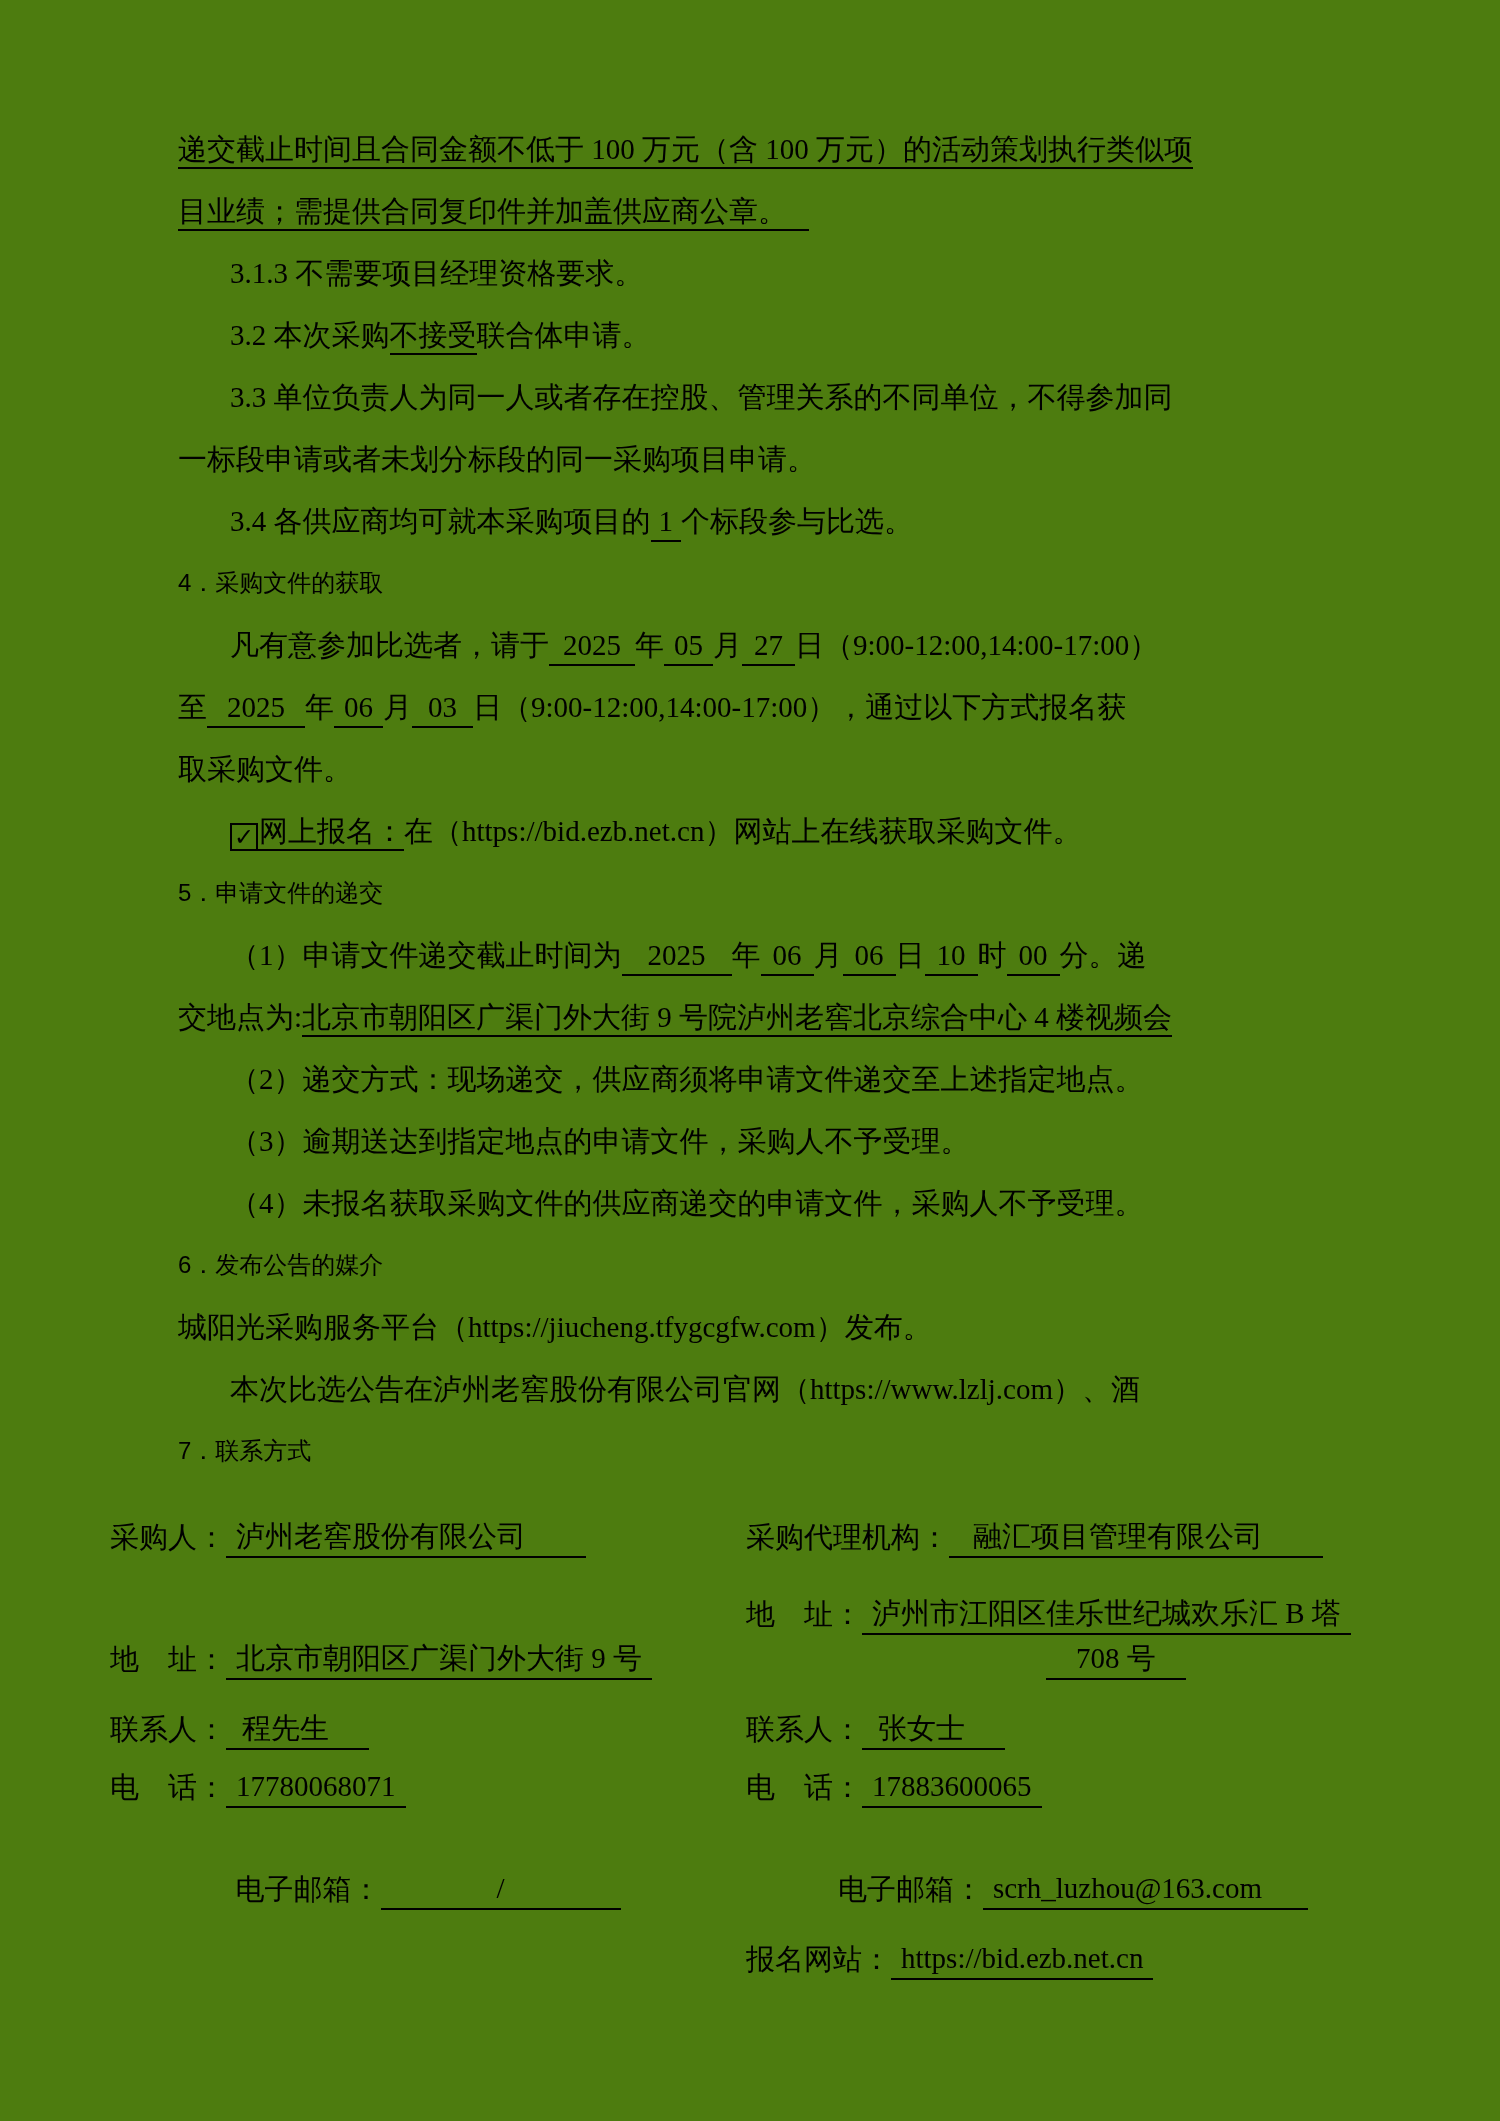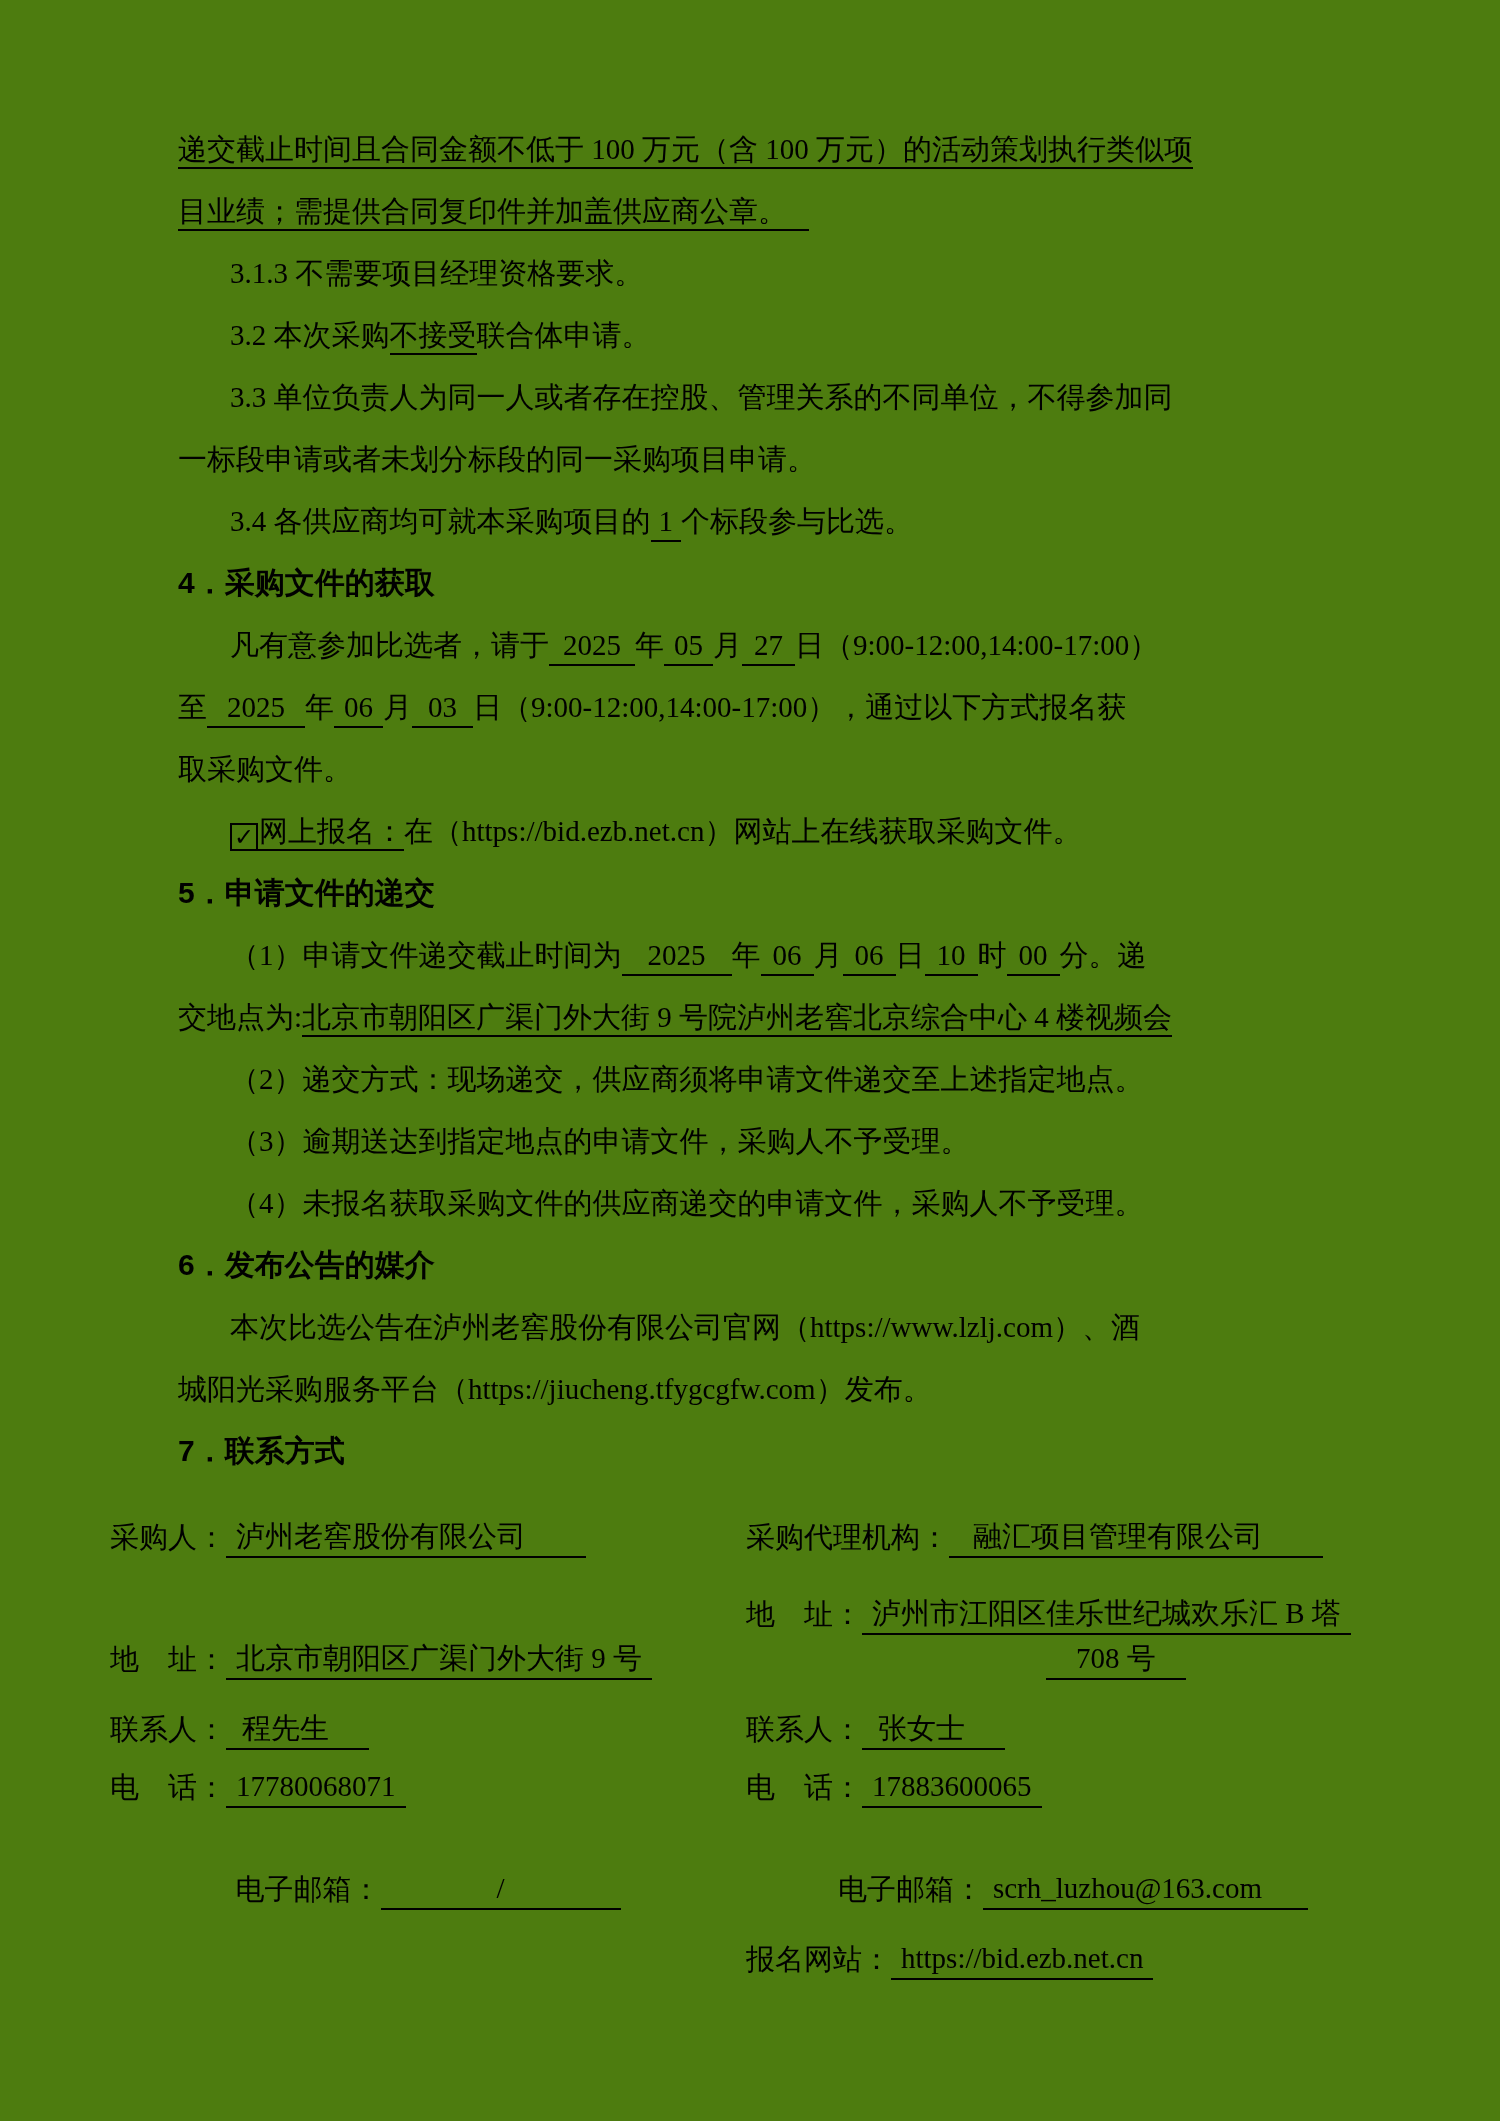--- a/index.html
+++ b/index.html
@@ -7,21 +7,21 @@
     width:1500px;height:2121px;background:#4d7c0f;position:relative;
     margin:0 auto;color:#000;
     font-family:"Liberation Serif","DejaVu Serif",serif;
     overflow:hidden;
   }
   .content{position:absolute;left:178px;right:150px;top:118px;}
   .line{font-size:29px;line-height:62px;white-space:nowrap;}
   .indent{padding-left:52px;}
   .heading{
     font-family:"Liberation Sans","DejaVu Sans",sans-serif;
-    font-weight:bold;font-size:30px;
+    font-weight:normal;font-size:24px;
   }
   .u{border-bottom:2px solid #000;padding-bottom:2px;}
   .pr20{padding-right:22px;}
   .useg{border-bottom:2px solid #000;padding-bottom:2px;display:inline-block;line-height:34px;}
   .px6{padding-left:8px;padding-right:8px;}
   .px8{padding-left:10px;padding-right:10px;}
   .px10{padding-left:12px;padding-right:12px;}
   .px12{padding-left:14px;padding-right:14px;}
   .px14{padding-left:16px;padding-right:16px;}
   .px16{padding-left:20px;padding-right:20px;}
@@ -82,22 +82,22 @@
     <div class="line indent"><span>（1）申请文件递交截止时间为</span><span class="useg px20">2025</span><span>年</span><span class="useg px10">06</span><span>月</span><span class="useg px10">06</span><span>日</span><span class="useg px10">10</span><span>时</span><span class="useg px10">00</span><span>分。递</span></div>
 
     <div class="line"><span>交地点为:</span><span class="u">北京市朝阳区广渠门外大街 9 号院泸州老窖北京综合中心 4 楼视频会</span></div>
 
 
     <div class="line indent"><span>（2）递交方式：现场递交，供应商须将申请文件递交至上述指定地点。</span></div>
     <div class="line indent"><span>（3）逾期送达到指定地点的申请文件，采购人不予受理。</span></div>
     <div class="line indent"><span>（4）未报名获取采购文件的供应商递交的申请文件，采购人不予受理。</span></div>
 
     <div class="line heading"><span>6．发布公告的媒介</span></div>
+    <div class="line"><span>城阳光采购服务平台（https://jiucheng.tfygcgfw.com）发布。</span></div>
     <div class="line indent"><span>本次比选公告在泸州老窖股份有限公司官网（https://www.lzlj.com）、酒</span></div>
-    <div class="line"><span>城阳光采购服务平台（https://jiucheng.tfygcgfw.com）发布。</span></div>
 
     <div class="line heading"><span>7．联系方式</span></div>
   </div>
 
   <div class="contact">
     <div class="ccol ccol-left">
       <div class="crow h75">
           <span class="lbl">采购人：</span>
           <span class="cval val-buyer">泸州老窖股份有限公司</span>
         </div>

